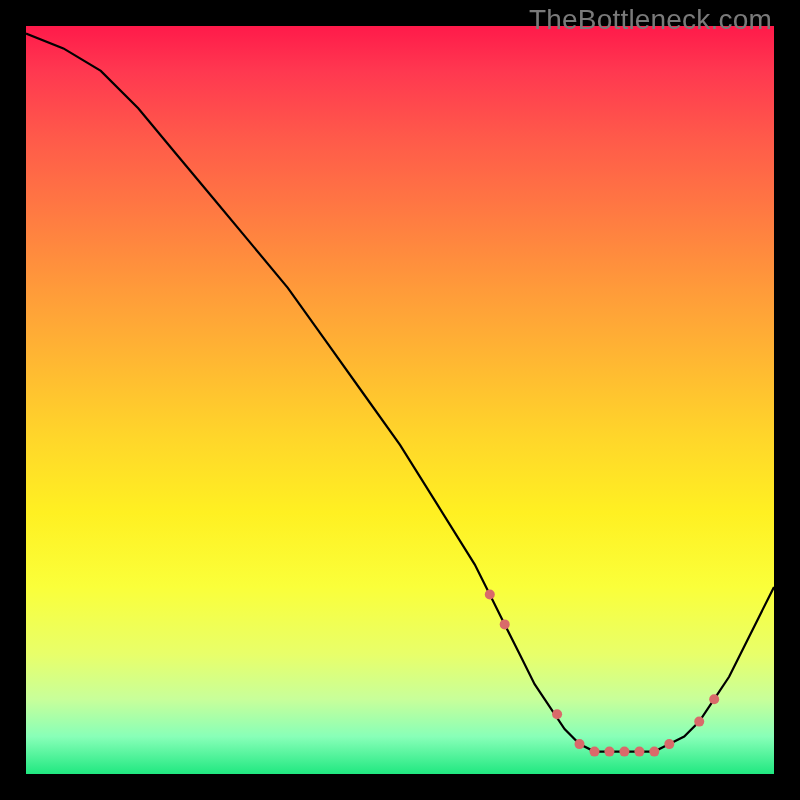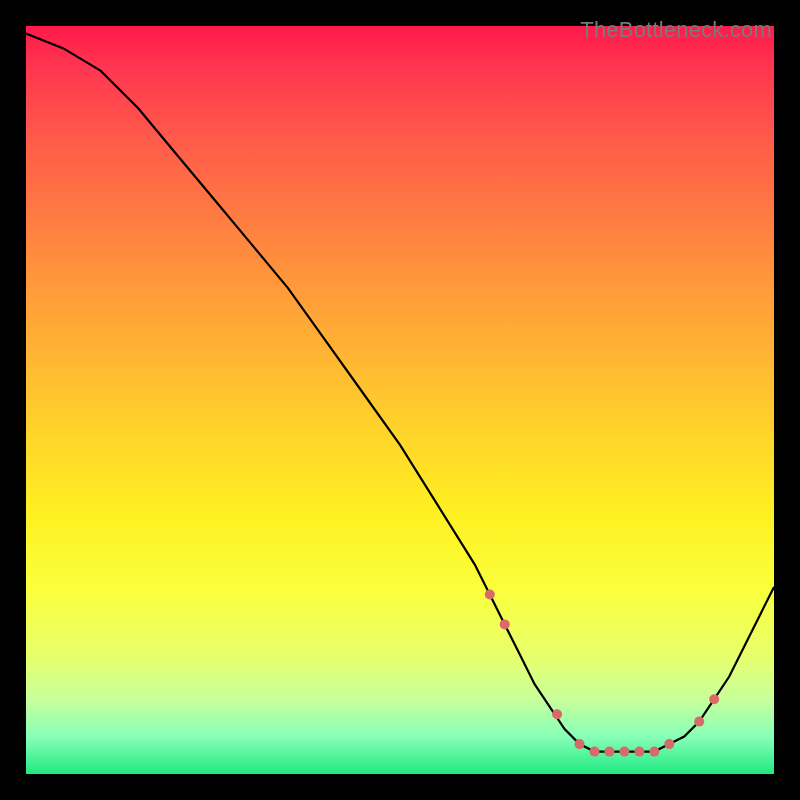--- a/index.html
+++ b/index.html
@@ -38,24 +38,24 @@
     );
   }
   .curve-svg {
     position: absolute;
     inset: 0;
     width: 100%;
     height: 100%;
   }
   .attribution {
     position: absolute;
-    top: 17px;
+    top: 4px;
     right: 28px;
     color: #7a7a7a;
-    font-size: 22px;
+    font-size: 28px;
     font-weight: 500;
     letter-spacing: 0.2px;
   }
 </style>
 </head>
 <body>
 
 <div class="plot-area">
   <div class="gradient-bg"></div>
   <svg class="curve-svg" viewBox="0 0 748 748" preserveAspectRatio="none">

